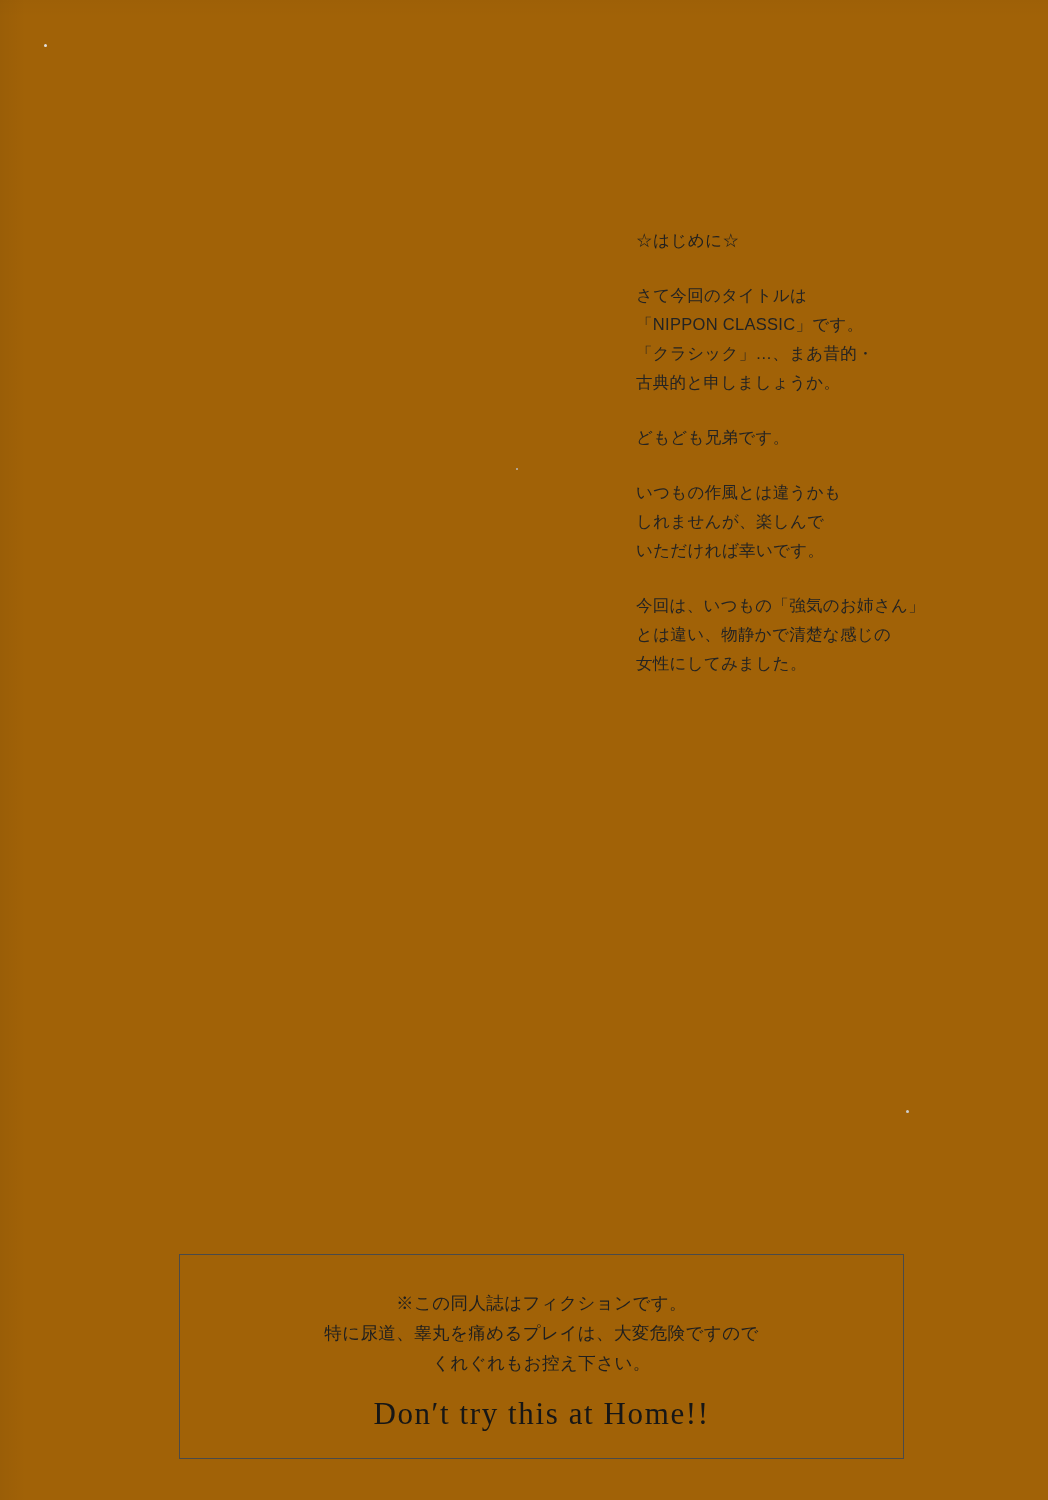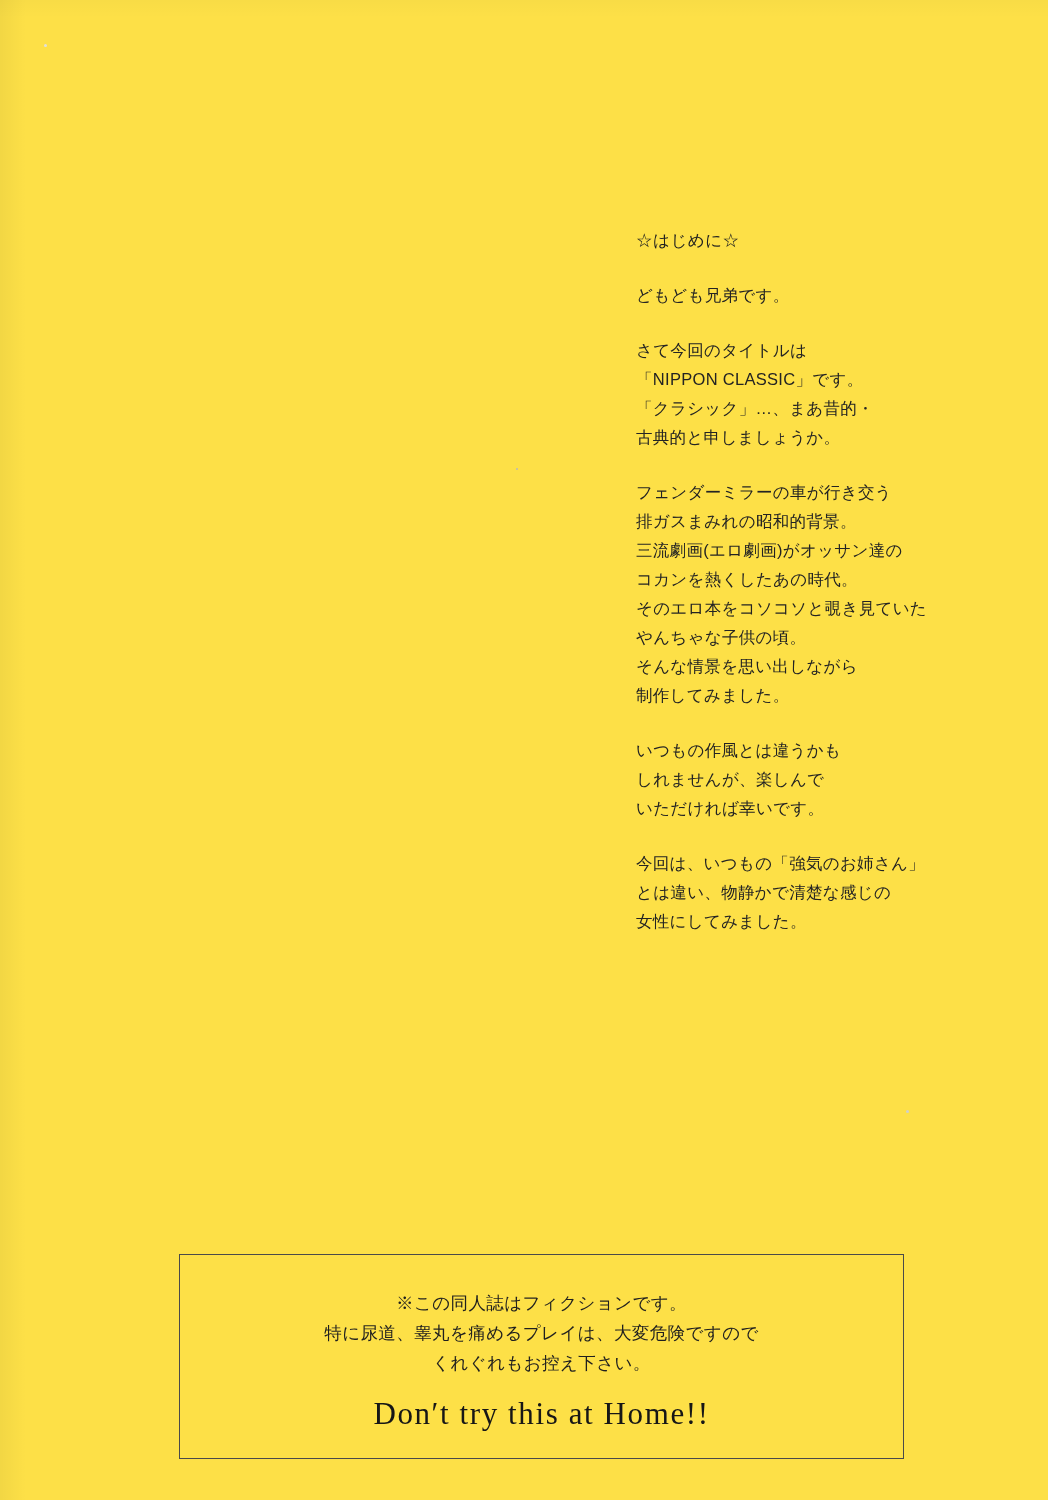--- a/index.html
+++ b/index.html
@@ -11,21 +11,21 @@
     height: 1500px;
     background: #ffffff;
     font-family: "Liberation Sans", sans-serif;
     color: #2b2b2b;
     position: relative;
     overflow: hidden;
   }
   .page {
     position: absolute;
     inset: 0;
-    background: #fde047;
+    background: #a16207;
   }
   
   .page::before {
     content: "";
     position: absolute;
     inset: 0;
     background:
       linear-gradient(to right, rgba(0,0,0,0.045) 0px, rgba(0,0,0,0.0) 26px),
       linear-gradient(to bottom, rgba(0,0,0,0.02) 0px, rgba(0,0,0,0.0) 18px);
     pointer-events: none;
@@ -114,33 +114,25 @@
 <body>
 
 <div class="page">
 
   <div class="speck s1"></div>
   <div class="speck s2"></div>
   <div class="speck s3"></div>
 
   <div class="afterword">
     <p class="aw-heading">☆はじめに☆</p>
-    <p class="aw-para">どもども兄弟です。</p>
     <p class="aw-para">さて今回のタイトルは
 「NIPPON CLASSIC」です。
 「クラシック」…、まあ昔的・
 古典的と申しましょうか。</p>
-    <p class="aw-para">フェンダーミラーの車が行き交う
-排ガスまみれの昭和的背景。
-三流劇画(エロ劇画)がオッサン達の
-コカンを熱くしたあの時代。
-そのエロ本をコソコソと覗き見ていた
-やんちゃな子供の頃。
-そんな情景を思い出しながら
-制作してみました。</p>
+    <p class="aw-para">どもども兄弟です。</p>
     <p class="aw-para">いつもの作風とは違うかも
 しれませんが、楽しんで
 いただければ幸いです。</p>
     <p class="aw-para">今回は、いつもの「強気のお姉さん」
 とは違い、物静かで清楚な感じの
 女性にしてみました。</p>
   </div>
 
   <div class="disclaimer">
     <p class="disclaimer-text">※この同人誌はフィクションです。

